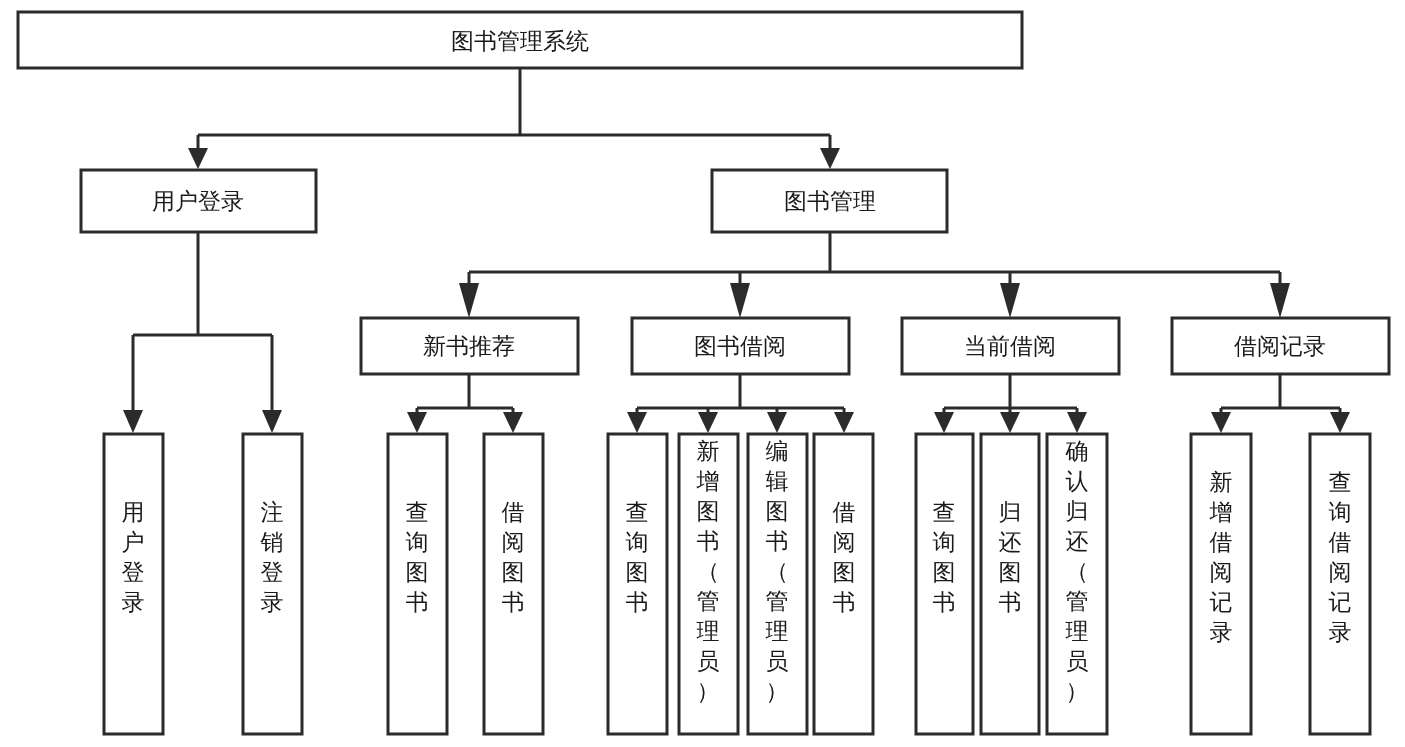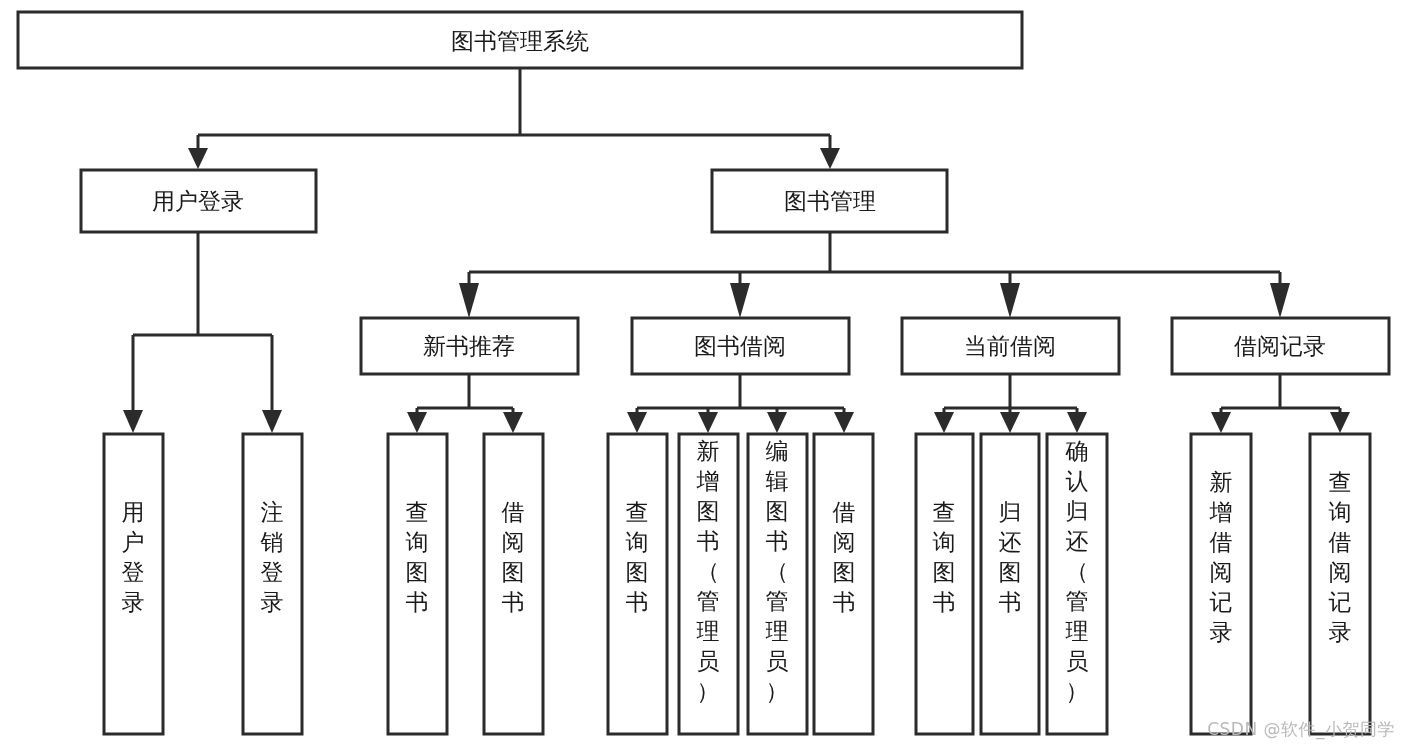--- a/index.html
+++ b/index.html
@@ -222,15 +222,14 @@
       <rect class="node-rect" x="1191" y="434" width="60" height="300"></rect>
       <text class="node-label-vert" x="1221" y="490"><tspan x="1221" y="490">新</tspan><tspan x="1221" y="520">增</tspan><tspan x="1221" y="550">借</tspan><tspan x="1221" y="580">阅</tspan><tspan x="1221" y="610">记</tspan><tspan x="1221" y="640">录</tspan></text>
     </g>
     <g>
       <rect class="node-rect" x="1310" y="434" width="60" height="300"></rect>
       <text class="node-label-vert" x="1340" y="490"><tspan x="1340" y="490">查</tspan><tspan x="1340" y="520">询</tspan><tspan x="1340" y="550">借</tspan><tspan x="1340" y="580">阅</tspan><tspan x="1340" y="610">记</tspan><tspan x="1340" y="640">录</tspan></text>
     </g>
 
   </svg>
 
-  <div class="watermark">CSDN @软件_小贺同学</div>
 
 </div>
 
 </body></html>

